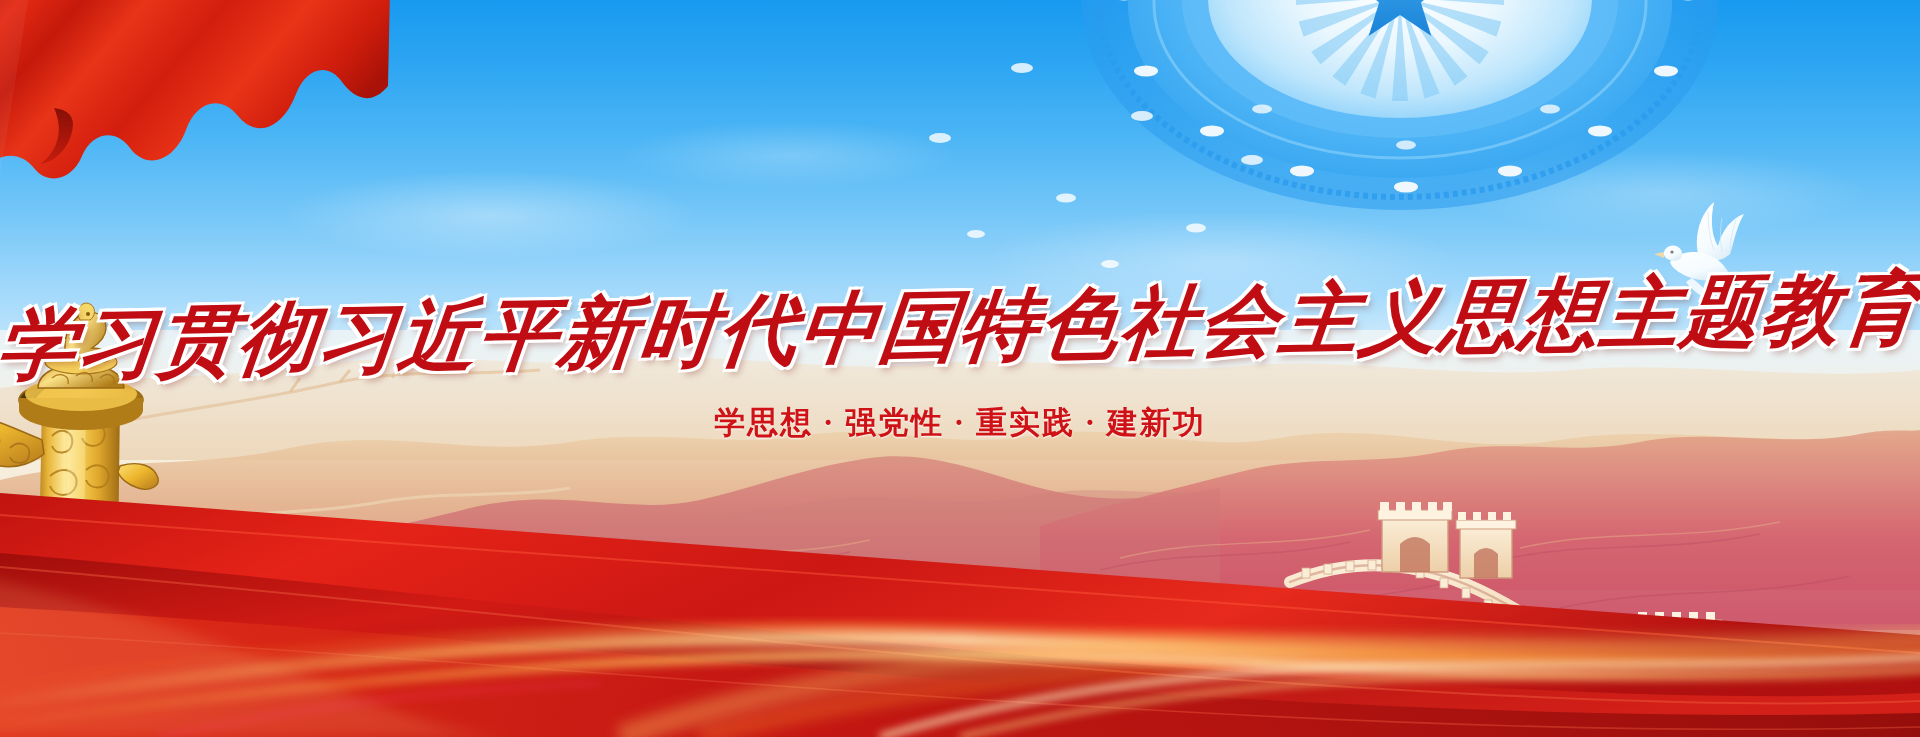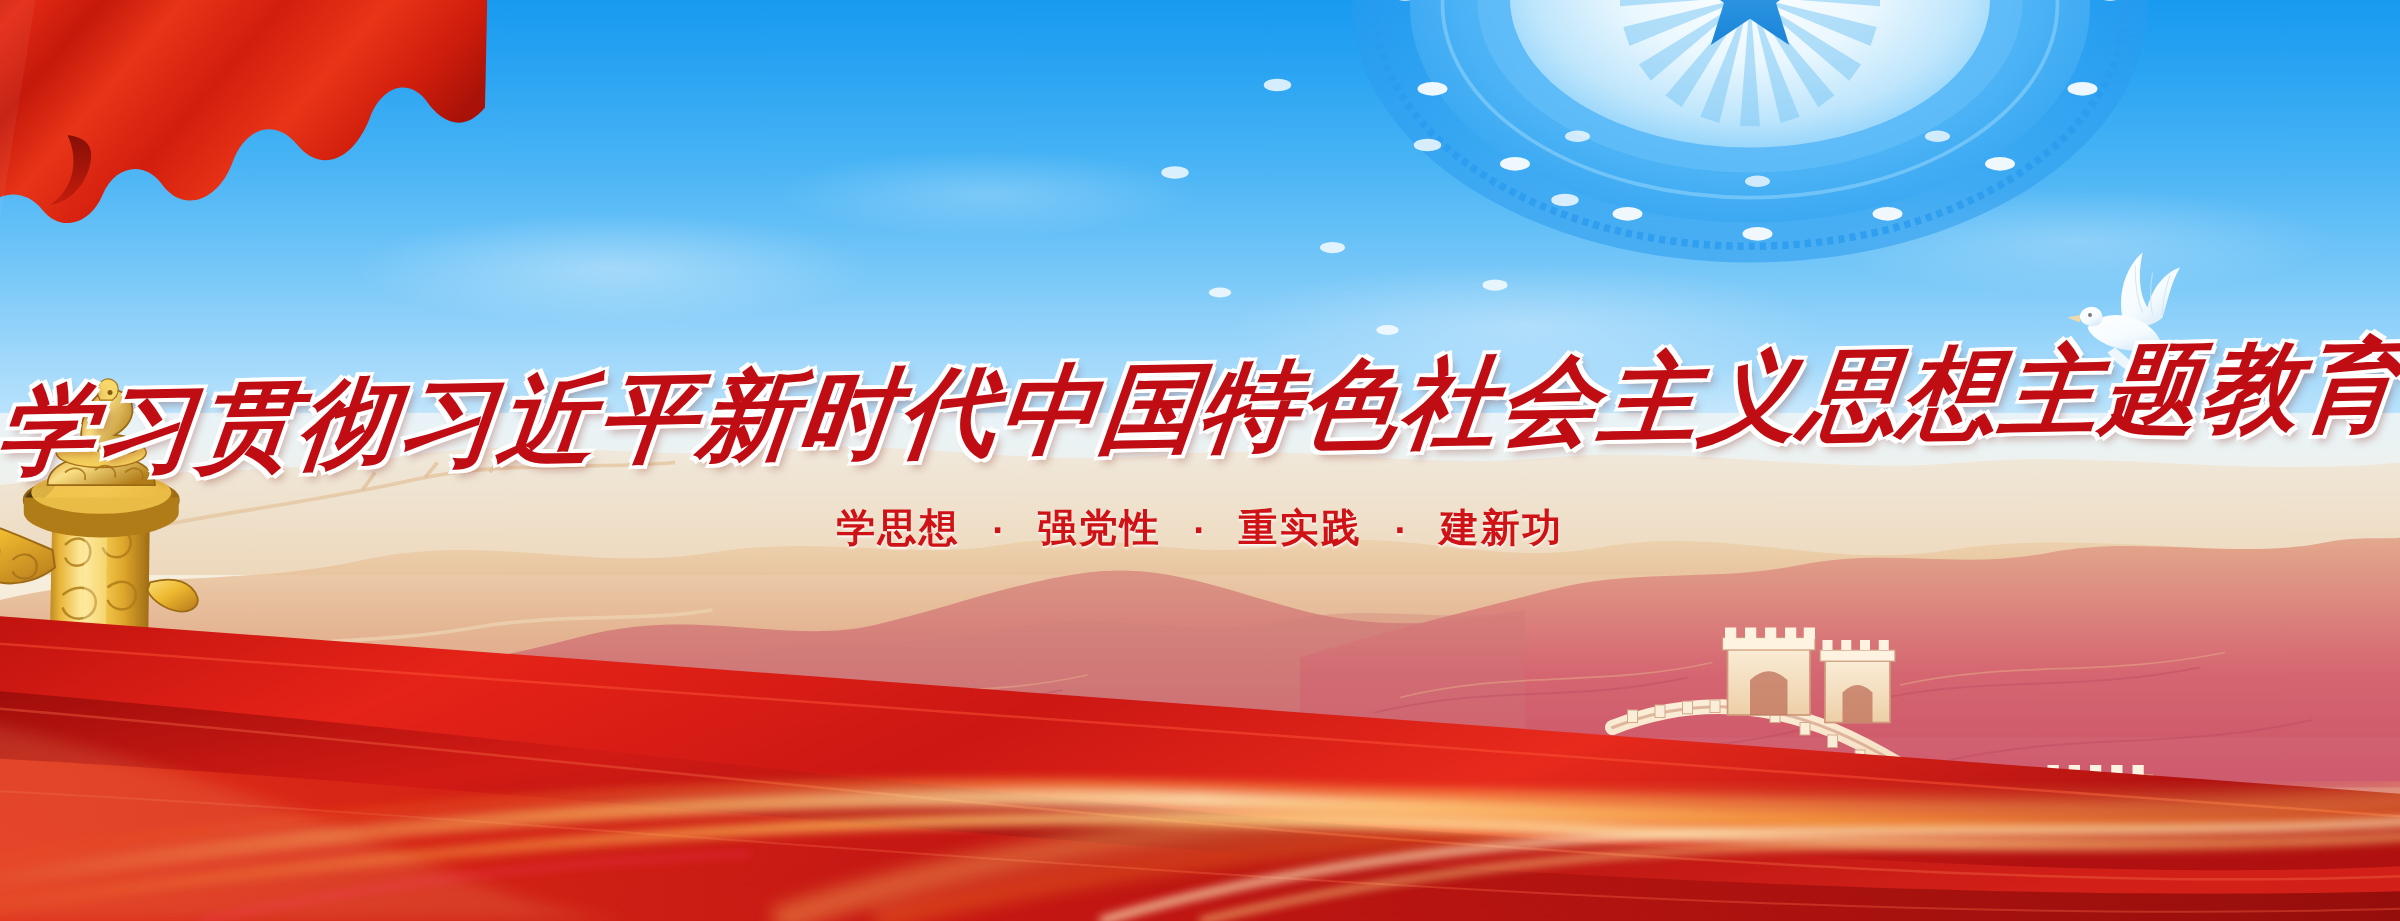--- a/index.html
+++ b/index.html
@@ -119,21 +119,21 @@
        3px 3px 0 #fff, -3px 3px 0 #fff, 3px -3px 0 #fff, -3px -3px 0 #fff,
        4px 5px 7px rgba(120,20,10,.35);
     white-space:nowrap;
   }
   .subtitle-wrap{
     position:absolute;left:0;top:371px;width:1920px;
     text-align:center;pointer-events:none;
   }
   .subtitle{
     display:inline-block;
-    font-family:Liberation Mono, monospace;
+    font-family:Liberation Serif, serif;
     font-weight:bold;
     font-size:31px;
     letter-spacing:2px;
     color:#cf1216;
     white-space:nowrap;
     text-shadow:0 1px 2px rgba(255,255,255,.85);
   }
 </style>
 </head>
 <body>

